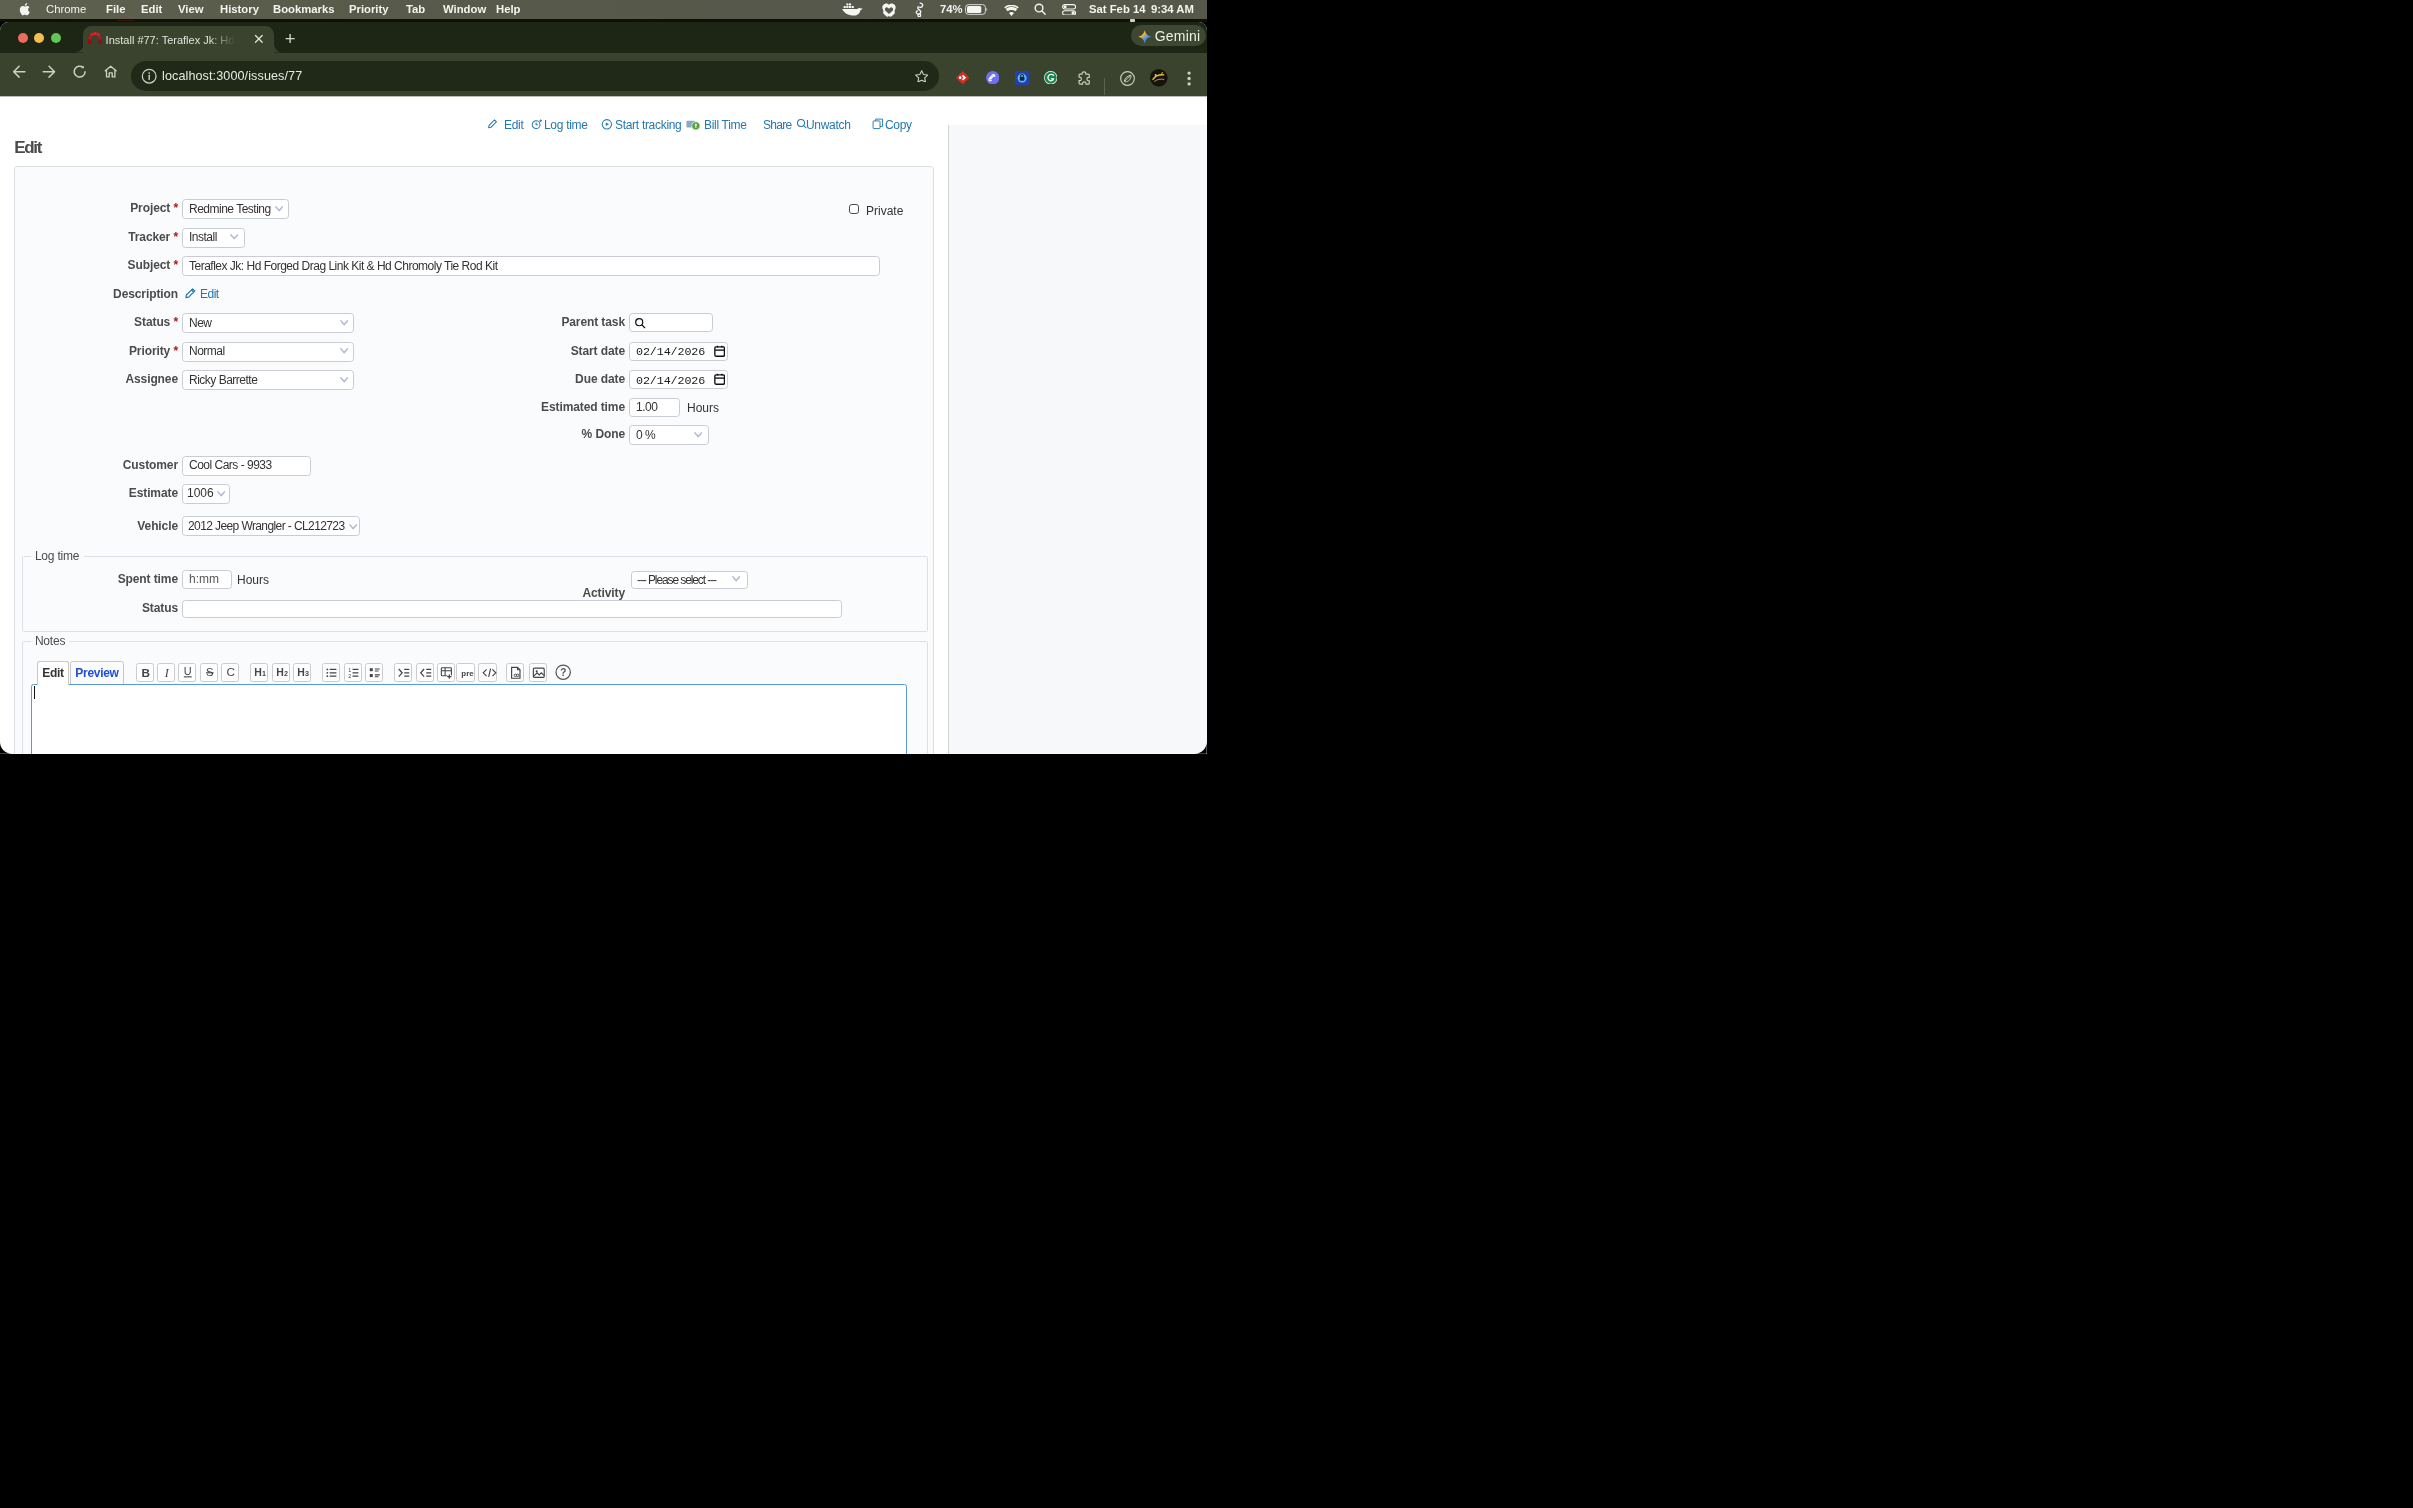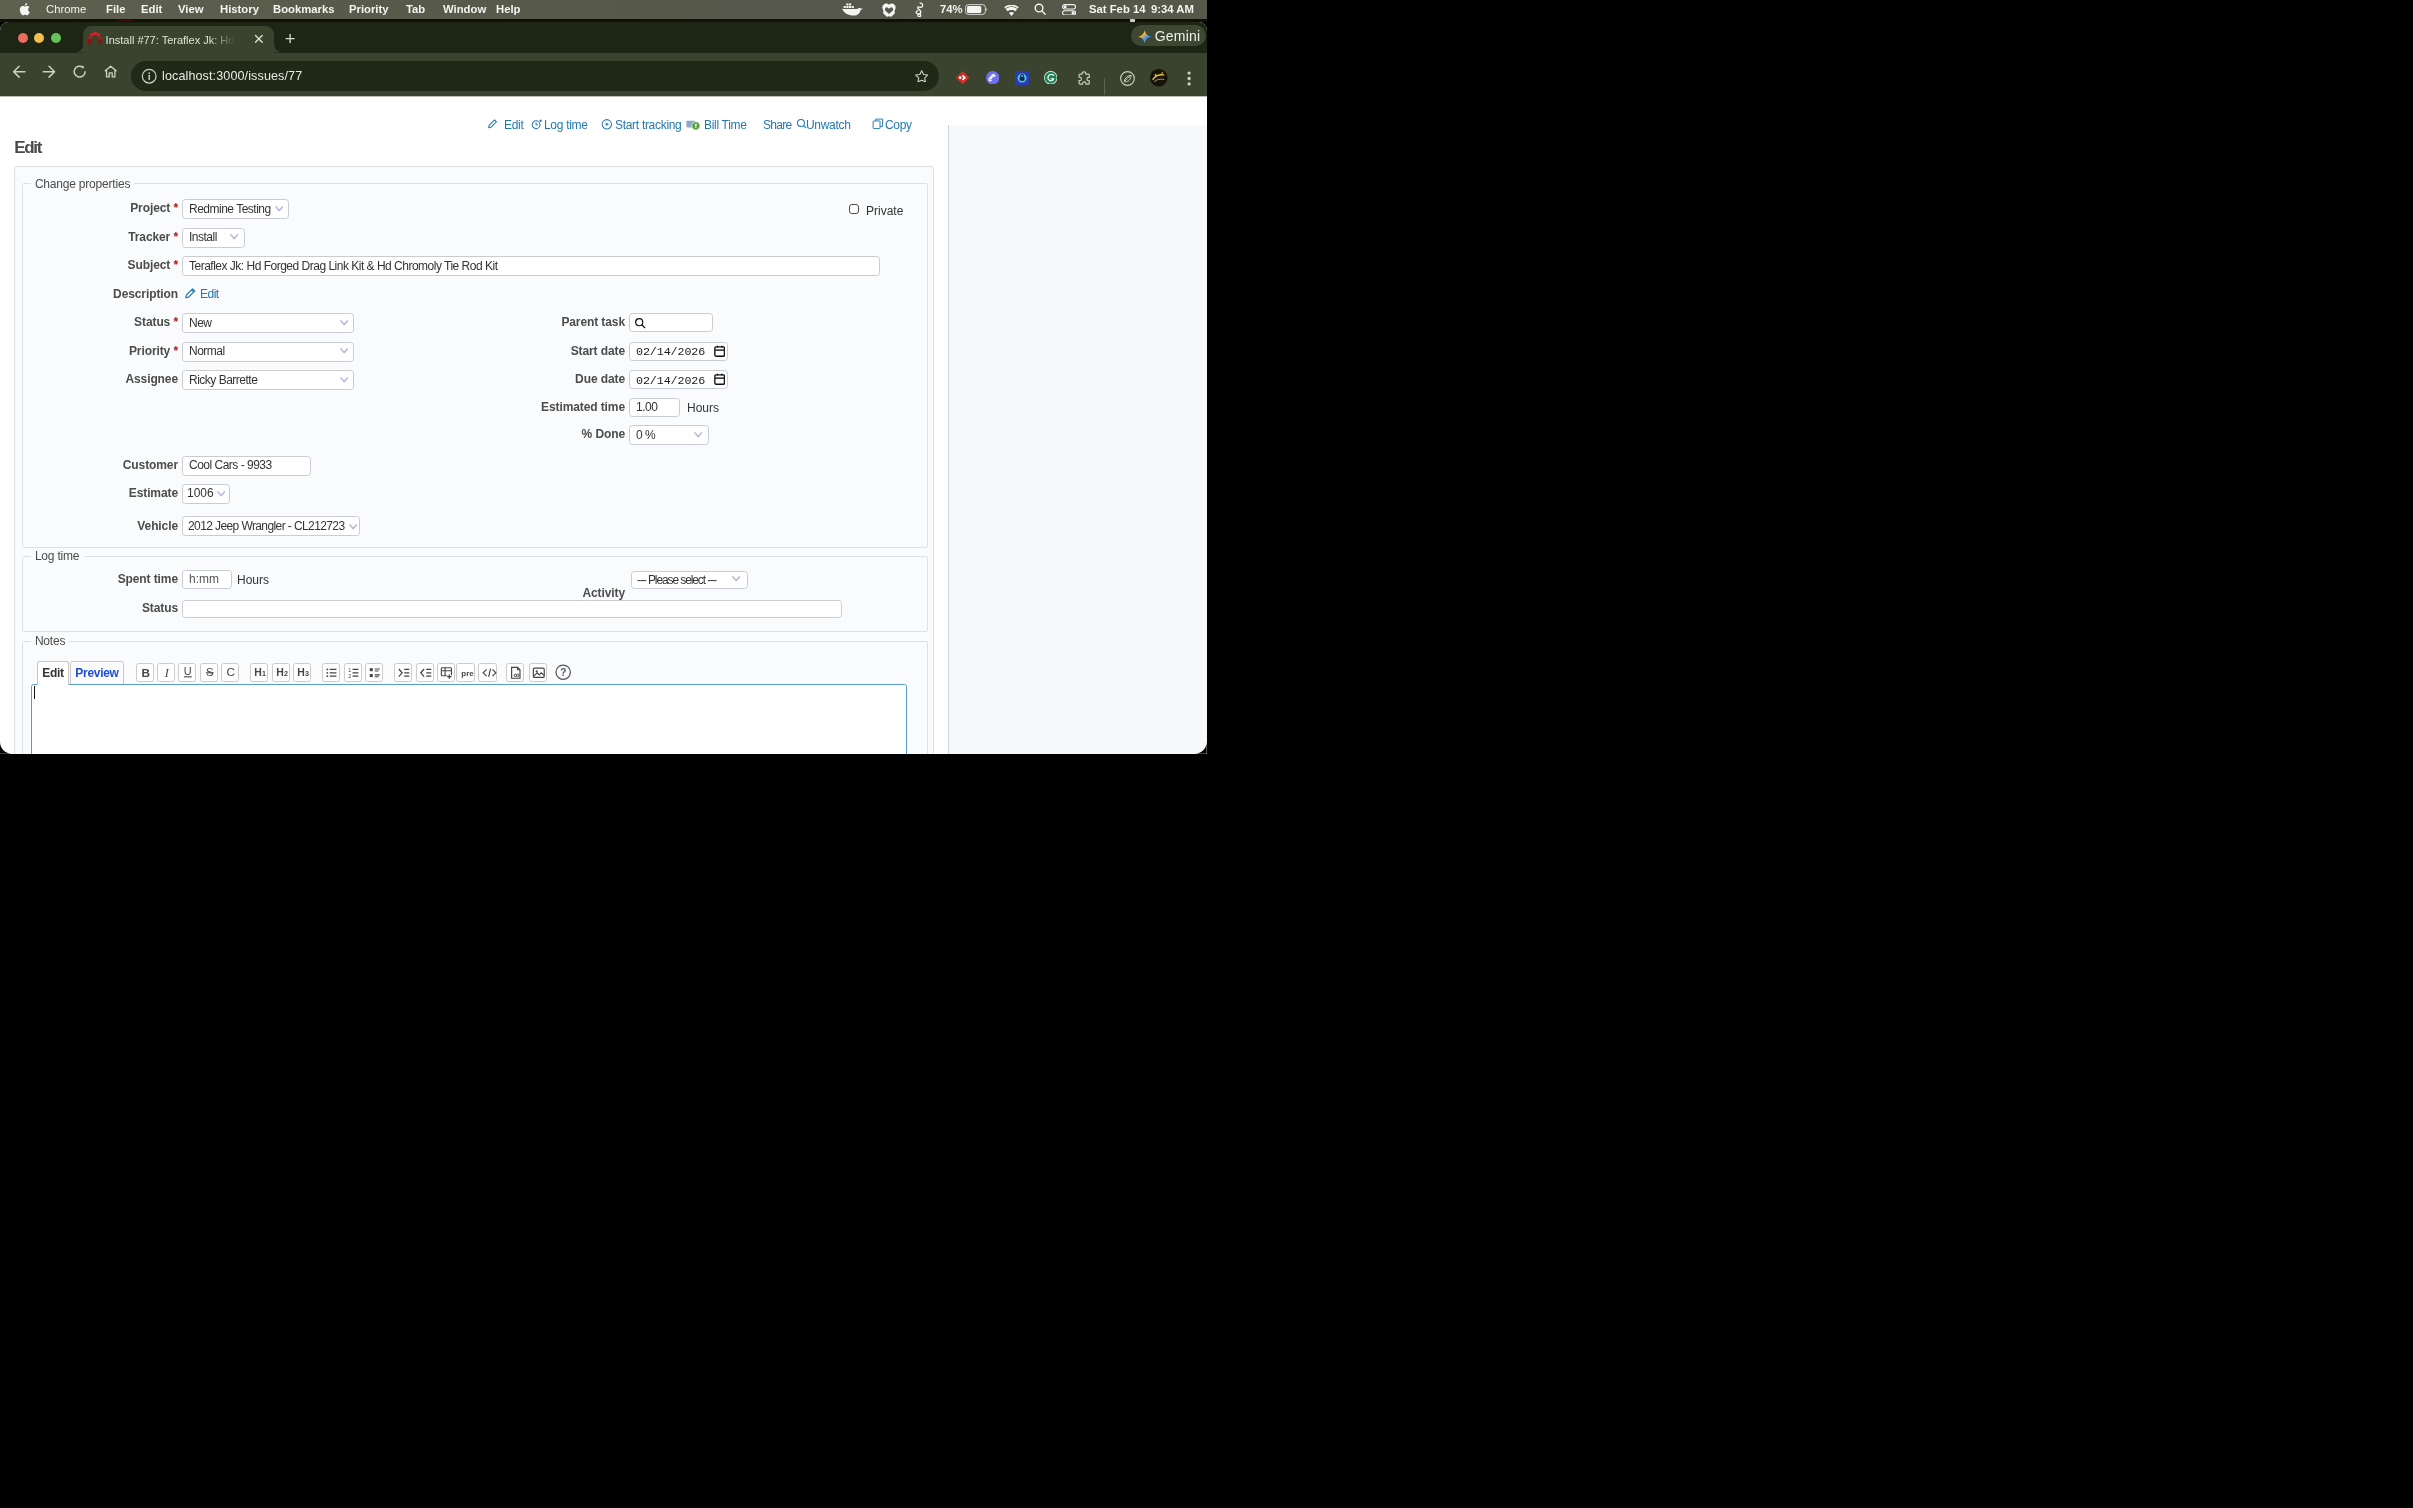--- a/index.html
+++ b/index.html
@@ -281,23 +281,20 @@
         </svg>
       <span style="position:absolute;left:806px">Unwatch</span>
       <svg style="position:absolute;left:872px;top:0.8px" width="11.7" height="11.7" viewBox="0 0 16 16">
           <rect x="1.5" y="4" width="9.5" height="10.5" rx="1" fill="none" stroke="#2478b0" stroke-width="1.3"></rect>
           <path d="M5 4 L5 1.5 L14.5 1.5 L14.5 11.5 L11 11.5" fill="none" stroke="#2478b0" stroke-width="1.3"></path>
         </svg>
       <span style="position:absolute;left:885px">Copy</span>
     </div>
     <div id="h2edit">Edit</div>
     <div id="box">
-      <fieldset id="fs1">
-          <legend>Change properties</legend>
-        </fieldset>
       <fieldset id="fs2">
           <legend>Log time</legend>
         </fieldset>
       <fieldset id="fs3">
           <legend>Notes</legend>
         </fieldset>
     </div>
     <div id="form">
       <span class="lbl ll" style="top:104px">Project <span class="req">*</span></span>
       <div class="fld" style="left:182px;top:102px;width:107px;height:20px"></div>

